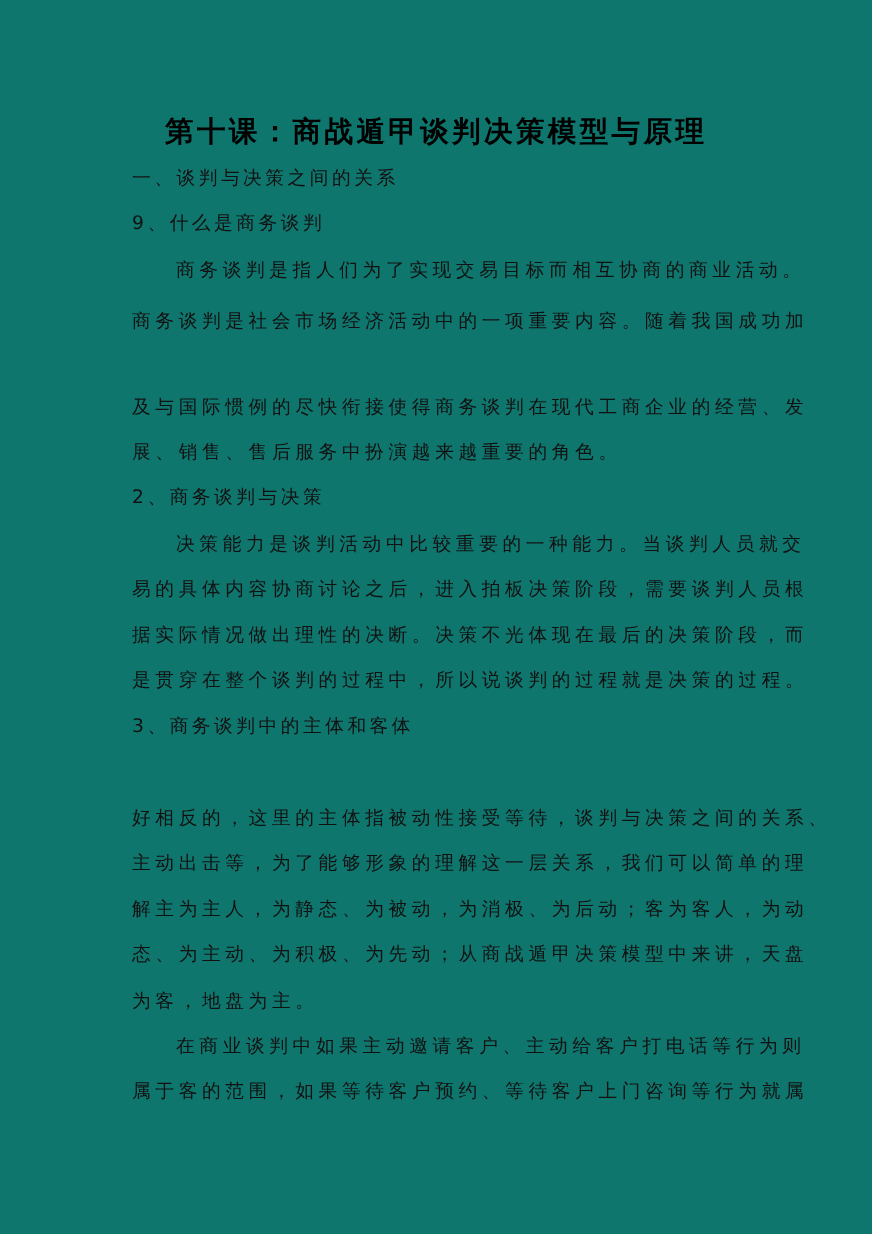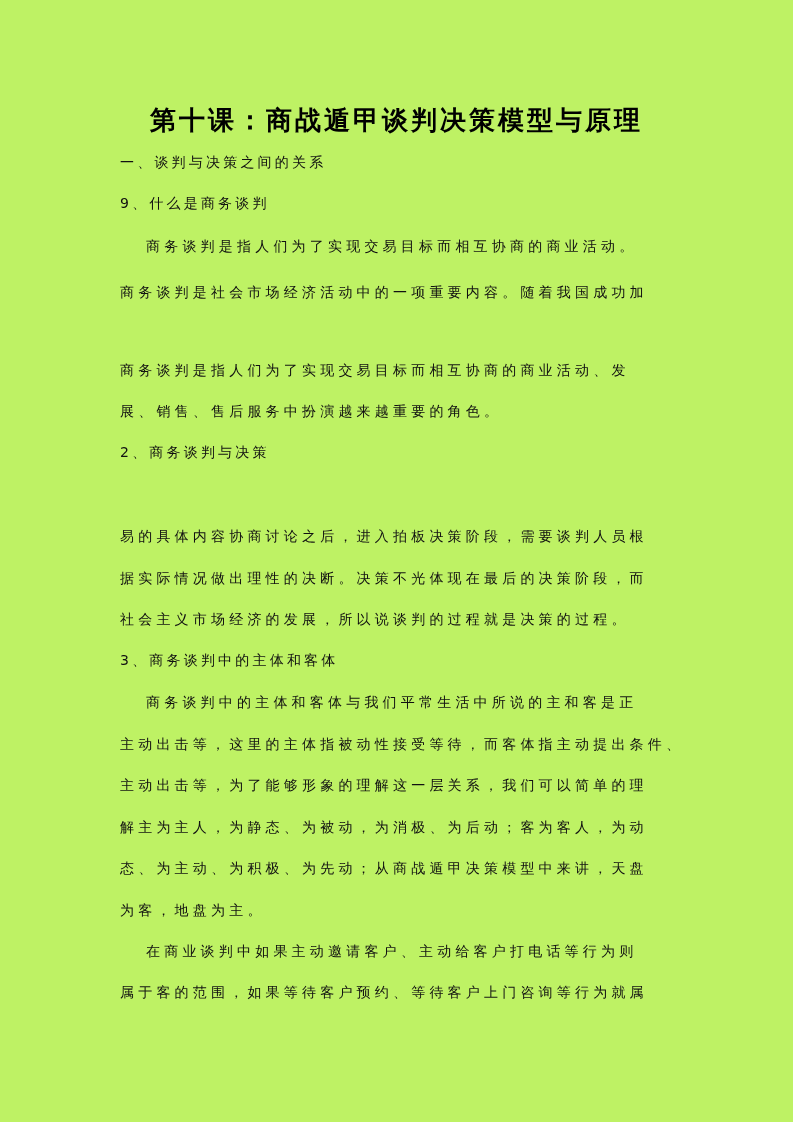--- a/index.html
+++ b/index.html
@@ -13,69 +13,69 @@
     position: relative;
     overflow: hidden;
     font-family: "DejaVu Sans", "Liberation Sans", sans-serif;
     color: #111111;
   }
   .page {
     position: absolute;
     left: 0; top: 0;
     width: 793px;
     height: 1122px;
-    background: #bef264;
+    background: #0f766e;
   }
   .title {
     position: absolute;
     left: 0;
     top: 102px;
     width: 793px;
     text-align: center;
     font-size: 26px;
     font-weight: bold;
     letter-spacing: 3px;
     line-height: 36px;
     color: #000000;
   }
   .line {
     position: absolute;
     left: 120px;
     width: 560px;
-    font-size: 14px;
+    font-size: 17px;
     line-height: 24px;
     letter-spacing: 4.2px;
     white-space: nowrap;
     color: #111111;
   }
   .line.indent {
-    left: 146px;
+    left: 160px;
   }
   .line.heading {
     letter-spacing: 3.2px;
   }
 </style>
 </head>
 <body>
 
 <div class="page">
   <div class="title">第十课：商战遁甲谈判决策模型与原理</div>
 
   <div class="line heading" style="top:150px">一、谈判与决策之间的关系</div>
   <div class="line heading" style="top:191px">9、什么是商务谈判</div>
   <div class="line indent" style="top:234px">商务谈判是指人们为了实现交易目标而相互协商的商业活动。</div>
   <div class="line" style="top:280px">商务谈判是社会市场经济活动中的一项重要内容。随着我国成功加</div>
-  <div class="line" style="top:358px">商务谈判是指人们为了实现交易目标而相互协商的商业活动、发</div>
+  <div class="line" style="top:358px">及与国际惯例的尽快衔接使得商务谈判在现代工商企业的经营、发</div>
   <div class="line" style="top:399px">展、销售、售后服务中扮演越来越重要的角色。</div>
   <div class="line heading" style="top:440px">2、商务谈判与决策</div>
+  <div class="line indent" style="top:483px">决策能力是谈判活动中比较重要的一种能力。当谈判人员就交</div>
   <div class="line" style="top:524px">易的具体内容协商讨论之后，进入拍板决策阶段，需要谈判人员根</div>
   <div class="line" style="top:566px">据实际情况做出理性的决断。决策不光体现在最后的决策阶段，而</div>
-  <div class="line" style="top:607px">社会主义市场经济的发展，所以说谈判的过程就是决策的过程。</div>
+  <div class="line" style="top:607px">是贯穿在整个谈判的过程中，所以说谈判的过程就是决策的过程。</div>
   <div class="line heading" style="top:648px">3、商务谈判中的主体和客体</div>
-  <div class="line indent" style="top:690px">商务谈判中的主体和客体与我们平常生活中所说的主和客是正</div>
-  <div class="line" style="top:732px">主动出击等，这里的主体指被动性接受等待，而客体指主动提出条件、</div>
+  <div class="line" style="top:732px">好相反的，这里的主体指被动性接受等待，谈判与决策之间的关系、</div>
   <div class="line" style="top:773px">主动出击等，为了能够形象的理解这一层关系，我们可以简单的理</div>
   <div class="line" style="top:815px">解主为主人，为静态、为被动，为消极、为后动；客为客人，为动</div>
   <div class="line" style="top:856px">态、为主动、为积极、为先动；从商战遁甲决策模型中来讲，天盘</div>
   <div class="line" style="top:898px">为客，地盘为主。</div>
   <div class="line indent" style="top:939px">在商业谈判中如果主动邀请客户、主动给客户打电话等行为则</div>
   <div class="line" style="top:980px">属于客的范围，如果等待客户预约、等待客户上门咨询等行为就属</div>
 </div>
 
 </body></html>

